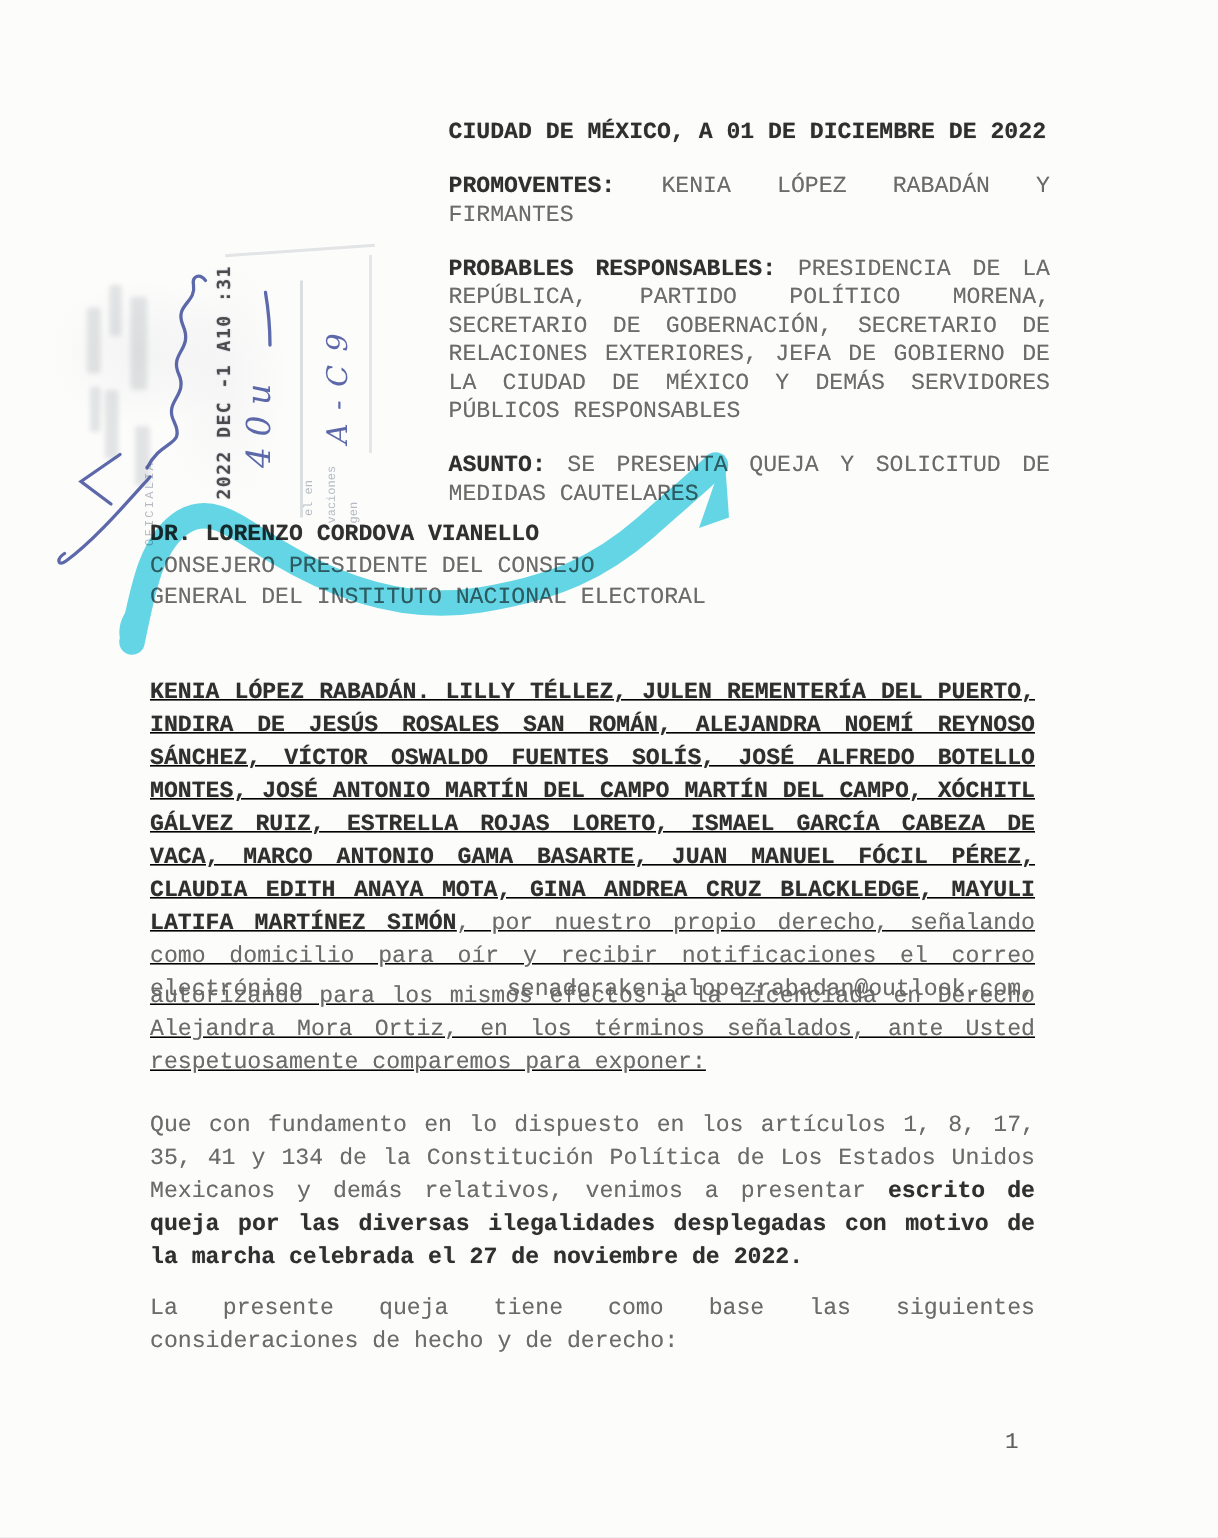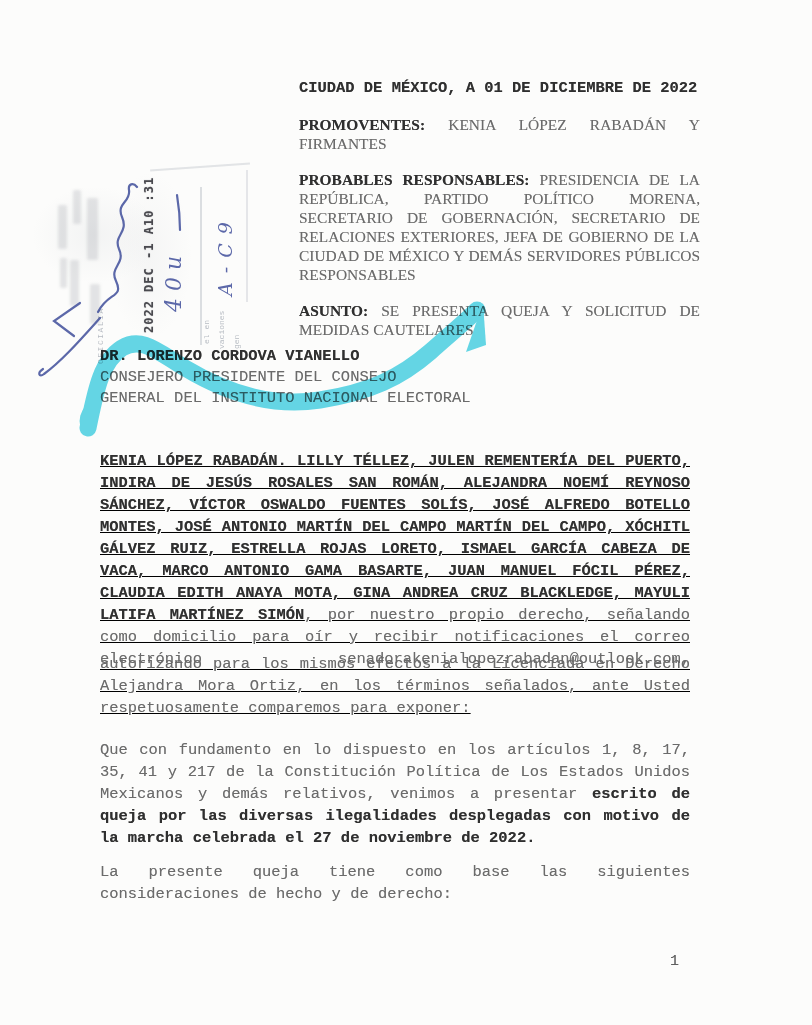--- a/index.html
+++ b/index.html
@@ -11,21 +11,21 @@
       radial-gradient(60px 120px at 150px 255px, rgba(160,166,175,.08), transparent 70%);
     font-family:"Liberation Mono","DejaVu Sans Mono",monospace;
     overflow:hidden;
   }
   .t-bold { font-weight:700; color:#2f2f2f; text-shadow:0 0 .5px rgba(47,47,47,.55); }
   .t-reg  { color:#6b6b6b; text-shadow:0 0 .4px rgba(107,107,107,.45); }
 
   .header-col { position:absolute; left:299px; top:79px; width:401px;
                 font-size:15.45px; line-height:19px; }
   .date-line { white-space:nowrap; margin-bottom:17px; }
-  .block { text-align:justify; margin-bottom:17px;font-family:Liberation Serif, serif; }
+  .block { text-align:justify; margin-bottom:17px; }
 
   .addressee { position:absolute; left:100px; top:346px; width:430px;
                font-size:15.45px; line-height:21px; }
 
   .body-block { position:absolute; left:100px; width:590px;
                 font-size:15.45px; line-height:22px; text-align:justify; }
   .stretch-last { text-align-last:justify; }
   .email-line { display:flex; justify-content:space-between; text-align:left; }
 
   .page-num { position:absolute; left:670px; top:953px; font-size:15px;
@@ -112,21 +112,21 @@
   </div>
   <div class="body-block email-line" style="top:648px;">
     <span class="t-reg">electrónico</span>
     <span class="t-reg">senadorakenialopezrabadan@outlook.com,</span>
   </div>
   <div class="body-block" style="top:653px;text-decoration:underline;">
     <span class="t-reg">autorizando para los mismos efectos a la Licenciada en Derecho Alejandra Mora Ortiz, en los términos señalados, ante Usted respetuosamente comparemos para exponer:</span>
   </div>
 
   <div class="body-block" style="top:739px;">
-    <span class="t-reg">Que con fundamento en lo dispuesto en los artículos 1, 8, 17, 35, 41 y 217 de la Constitución Política de Los Estados Unidos Mexicanos y demás relativos, venimos a presentar </span><span class="t-bold">escrito de queja por las diversas ilegalidades desplegadas con motivo de la marcha celebrada el 27 de noviembre de 2022.</span>
+    <span class="t-reg">Que con fundamento en lo dispuesto en los artículos 1, 8, 17, 35, 41 y 134 de la Constitución Política de Los Estados Unidos Mexicanos y demás relativos, venimos a presentar </span><span class="t-bold">escrito de queja por las diversas ilegalidades desplegadas con motivo de la marcha celebrada el 27 de noviembre de 2022.</span>
   </div>
 
   <div class="body-block stretch-last" style="top:861px;">
     <span class="t-reg">La presente queja tiene como base las siguientes</span>
   </div>
   <div class="body-block" style="top:883px;">
     <span class="t-reg">consideraciones de hecho y de derecho:</span>
   </div>
 
   <div class="page-num">1</div>

